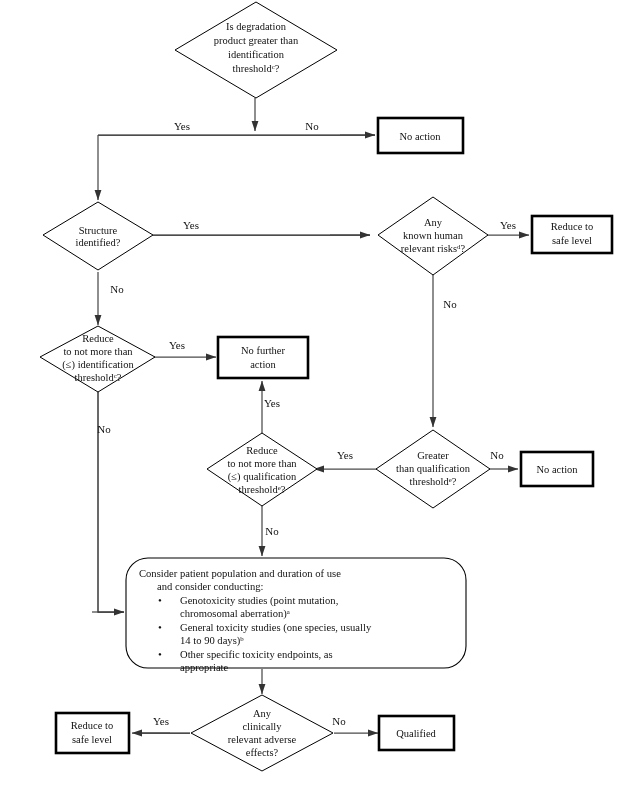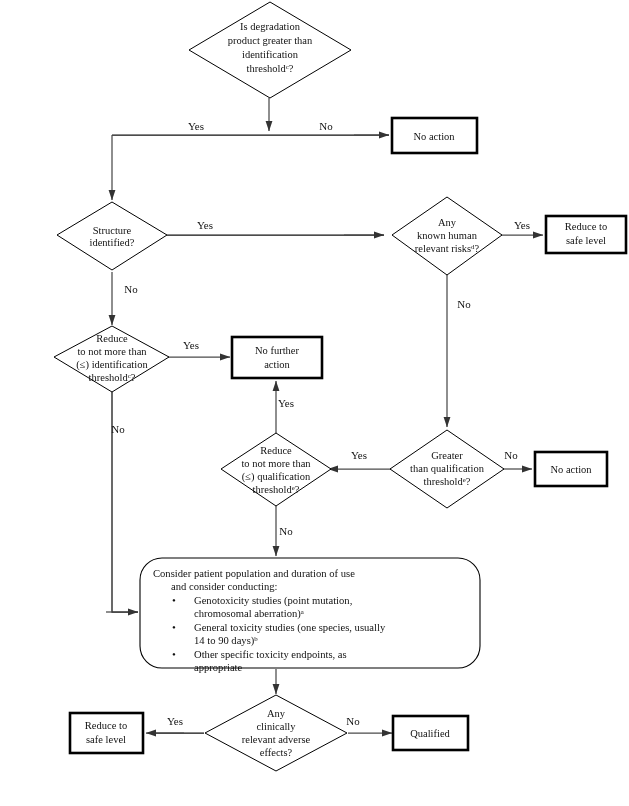--- a/index.html
+++ b/index.html
@@ -10,21 +10,21 @@
   body {
     width: 629px;
     height: 806px;
     font-family: "Liberation Serif", serif;
     color: #000000;
     position: relative;
     overflow: hidden;
   }
   #chart-root {
     position: absolute;
-    left: 14px;
+    left: 0;
     top: 0;
     width: 579px;
     height: 806px;
   }
   svg.flow {
     display: block;
     width: 629px;
     height: 806px;
   }
   .shape-diamond {

